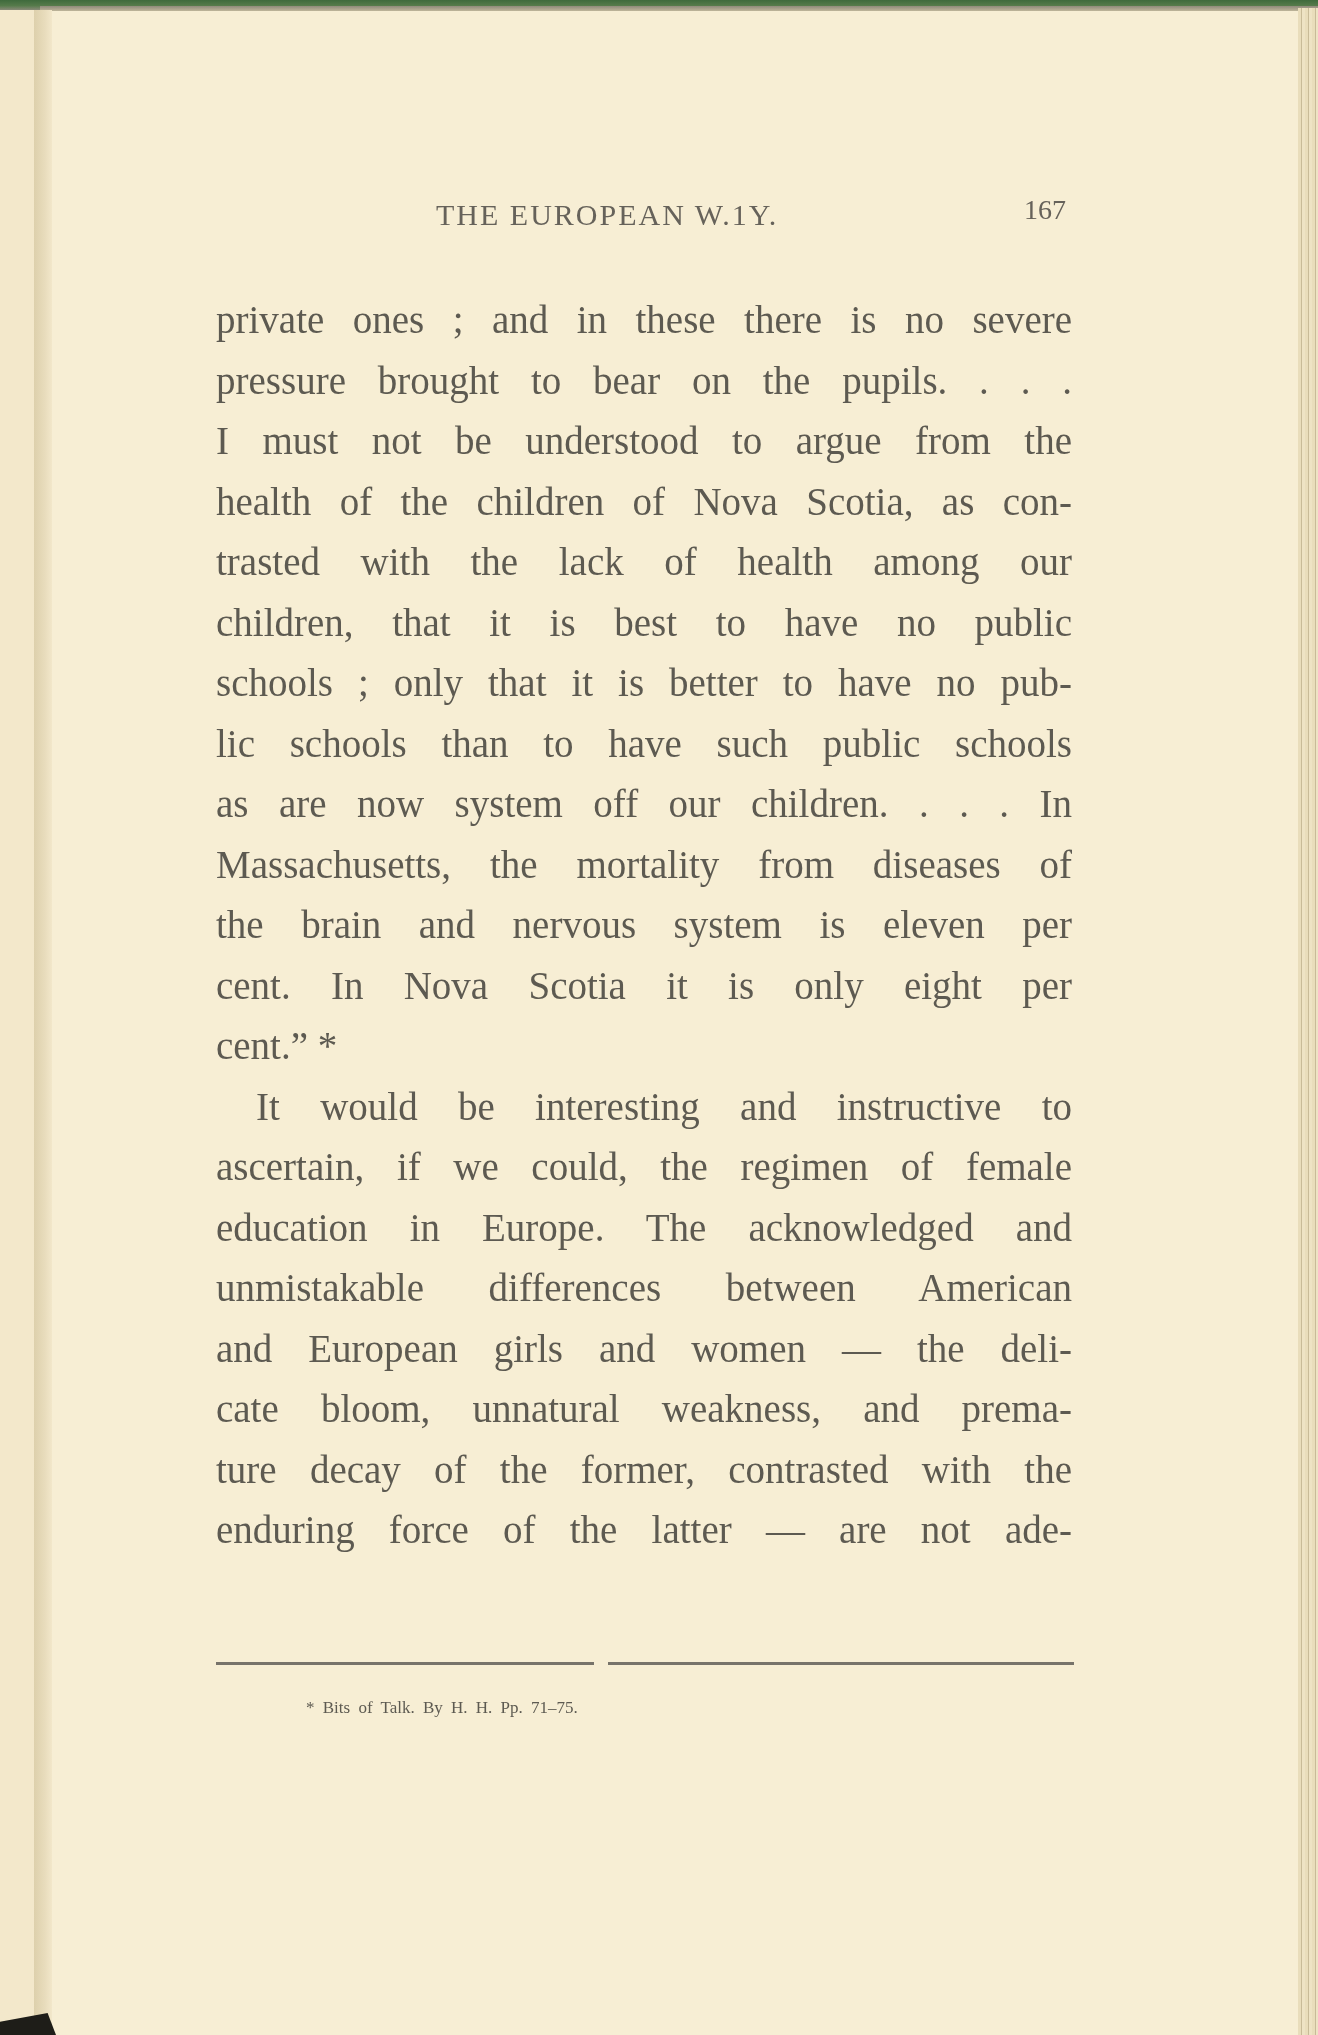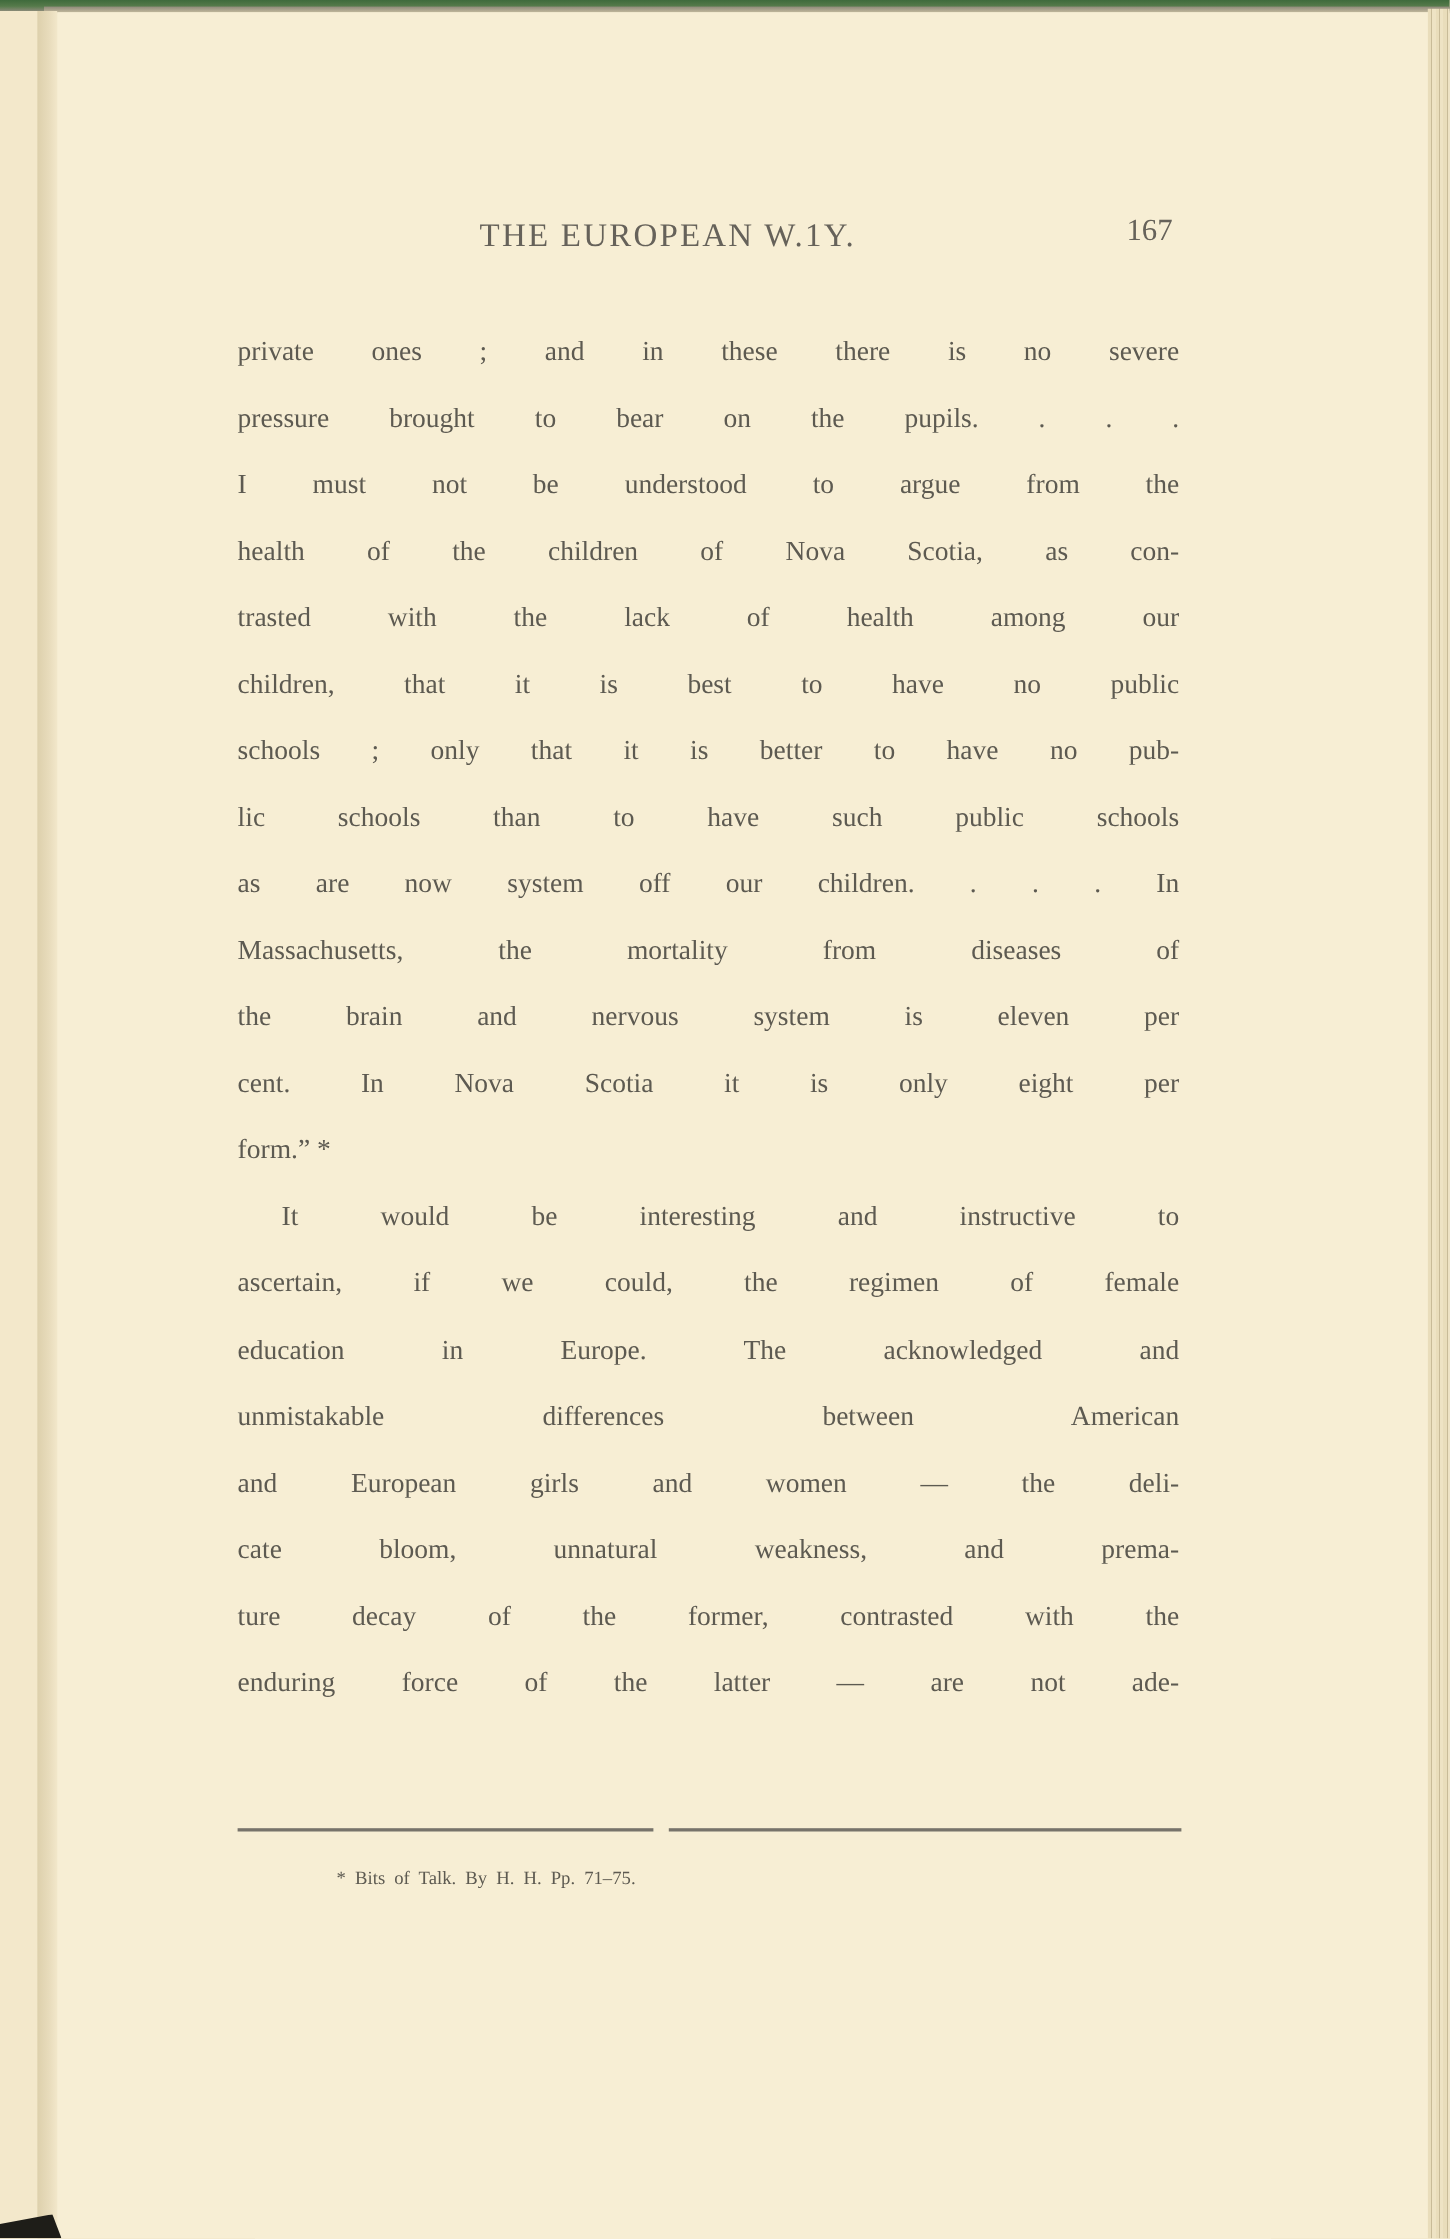--- a/index.html
+++ b/index.html
@@ -86,21 +86,21 @@
       font-size: 30px;
       letter-spacing: 2px;
     }
     .page-number {
       position: absolute;
       right: 0; top: -4px;
       font-size: 28px;
       margin-left: 29px;
     }
     .line {
-      font-size: 25px;
+      font-size: 39px;
       line-height: 60.5px;
       height: 60.5px;
       white-space: nowrap;
       text-align: justify;
       text-align-last: justify;
     }
     .line.last {
       text-align-last: left;
     }
     .line.indent {
@@ -145,21 +145,21 @@
     <div class="line">I must not be understood to argue from the</div>
     <div class="line">health of the children of Nova Scotia, as con-</div>
     <div class="line">trasted with the lack of health among our</div>
     <div class="line">children, that it is best to have no public</div>
     <div class="line">schools ; only that it is better to have no pub-</div>
     <div class="line">lic schools than to have such public schools</div>
     <div class="line">as are now system off our children. . . . In</div>
     <div class="line">Massachusetts, the mortality from diseases of</div>
     <div class="line">the brain and nervous system is eleven per</div>
     <div class="line">cent. In Nova Scotia it is only eight per</div>
-    <div class="line last">form.” *</div>
+    <div class="line last">cent.” *</div>
     <div class="line indent">It would be interesting and instructive to</div>
     <div class="line">ascertain, if we could, the regimen of female</div>
     <div class="line">education in Europe. The acknowledged and</div>
     <div class="line">unmistakable differences between American</div>
     <div class="line">and European girls and women — the deli-</div>
     <div class="line">cate bloom, unnatural weakness, and prema-</div>
     <div class="line">ture decay of the former, contrasted with the</div>
     <div class="line">enduring force of the latter — are not ade-</div>
   </div>
 

